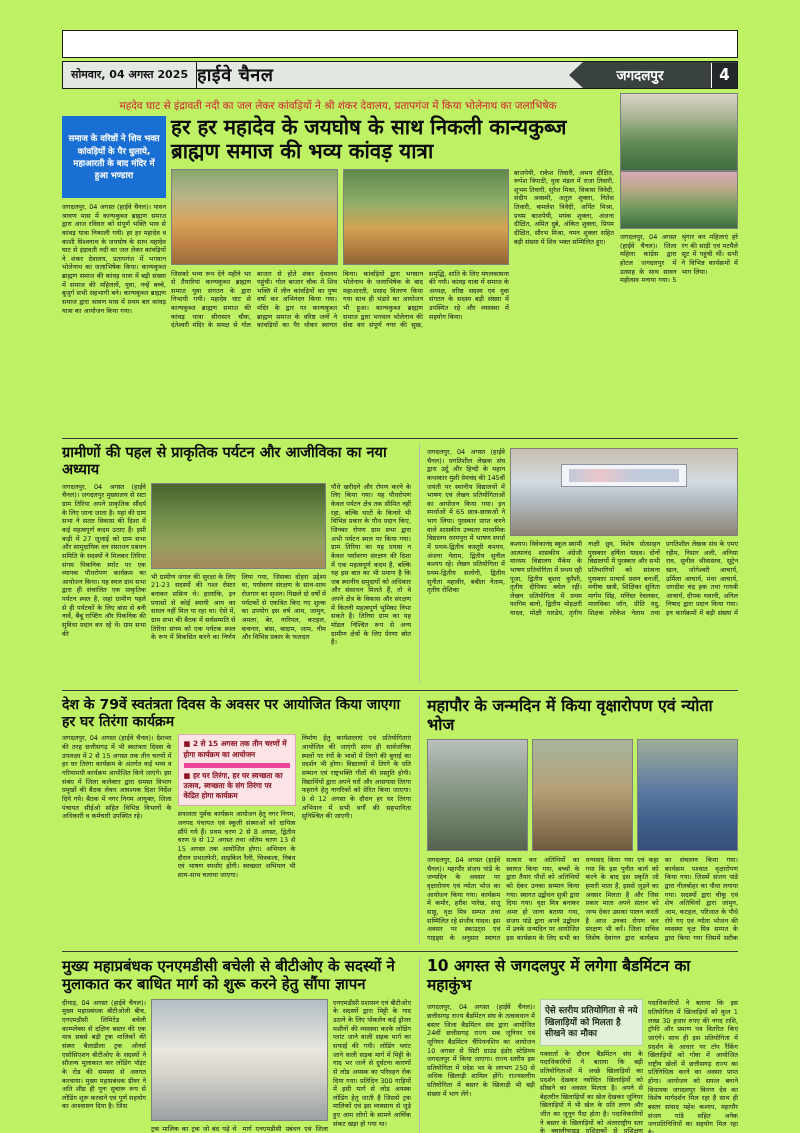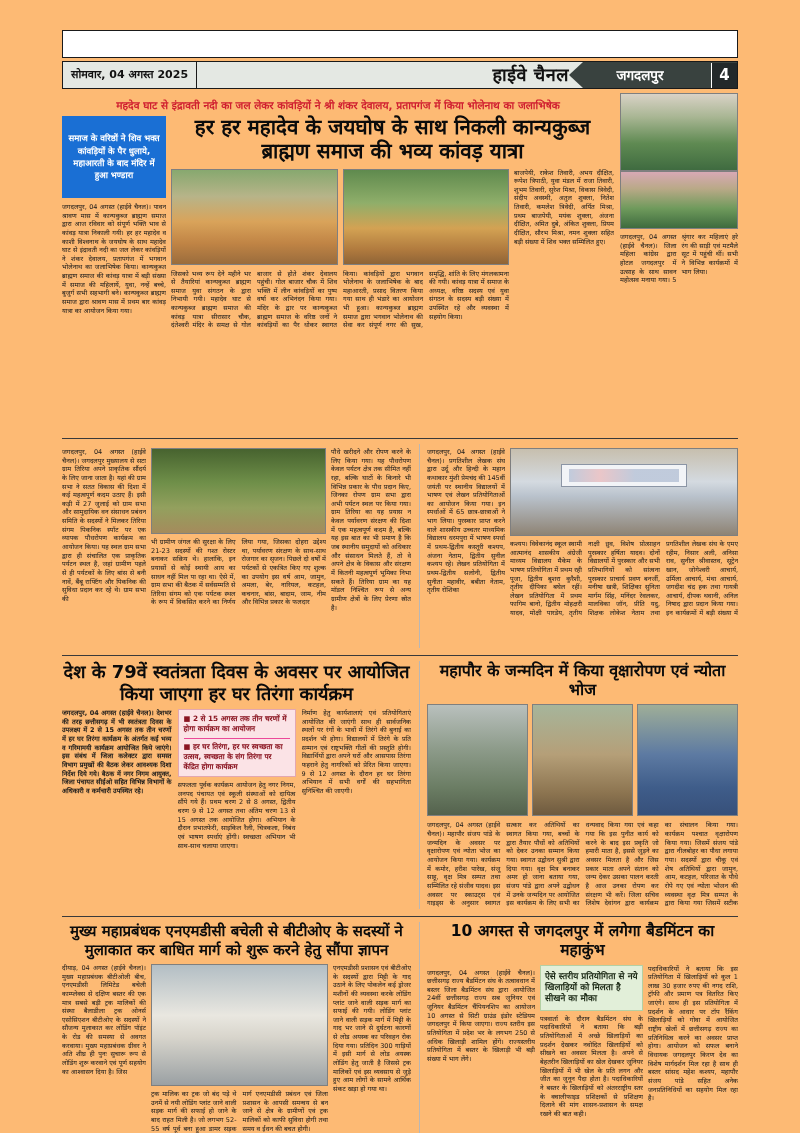--- a/index.html
+++ b/index.html
@@ -1,61 +1,61 @@
 <!DOCTYPE html>
 <html><head>
 <meta charset="utf-8">
 <style>
   * { margin:0; padding:0; box-sizing:border-box; }
   html,body { background:#ffffff; }
   .page {
     position:relative; width:800px; height:1133px; margin:0 auto;
-    background:#fdba74; overflow:hidden;
+    background:#bef264; overflow:hidden;
     font-family:"DejaVu Sans", sans-serif; color:#111;padding-left:12px;
   }
   .content { position:absolute; left:62px; top:30px; width:676px; }
 
   
   .mast-strip { height:28px; border:1.5px solid #1a1a1a; background:#ffffff; margin-bottom:3px; }
   .header-bar {
     height:28px; border:1.5px solid #1a1a1a; background:#e4e8e3;
     display:flex; align-items:stretch;
   }
   .hb-date { font-size:11px; font-weight:bold; line-height:25px; padding:0 8px;
     border-right:1.5px solid #1a1a1a; white-space:nowrap; }
-  .hb-title { flex:1; text-align:right; font-size:18px; font-weight:800; line-height:25px; letter-spacing:.5px; }
+  .hb-title { flex:1; text-align:left; font-size:18px; font-weight:800; line-height:25px; letter-spacing:.5px; }
   .hb-tag {
     width:168px; background:#39423f; color:#fff; display:flex; align-items:center;
     clip-path:polygon(14px 0, 100% 0, 100% 100%, 14px 100%, 0 50%);
   }
   .hb-city { flex:1; text-align:center; font-size:13.5px; font-weight:800; }
   .hb-pagenum { width:26px; text-align:center; font-size:15px; font-weight:800;
     border-left:1.5px solid #fff; line-height:25px; background:#23292a; }
 
   
   .bt { font-size:6.5px; line-height:1.33; text-align:justify; color:#191919; overflow:hidden;
     word-break:break-word; }
-  .hl { font-weight:800; text-align:center; color:#0b0b0b; }
+  .hl { font-weight:800; text-align:left; color:#0b0b0b; }
   .photo { background:#9aa59a; border:1px solid #7f7f7f; position:relative; flex-shrink:0; }
   .ph-proc1 { background:linear-gradient(180deg,#87a86f 0%,#b7b489 28%,#d9a35a 55%,#c08445 78%,#9a6c3c 100%); }
   .ph-proc2 { background:linear-gradient(180deg,#5f8a4e 0%,#8fae6a 35%,#d3a253 62%,#b07a3e 85%,#8f6436 100%); }
   .ph-green1 { background:linear-gradient(180deg,#d9d2c6 0%,#a9b694 30%,#5f8a52 65%,#3f6b40 100%); }
   .ph-green2 { background:linear-gradient(180deg,#d8a9b5 0%,#b9a987 30%,#6f9a5c 65%,#3e6b3e 100%); }
   .ph-forest { background:linear-gradient(180deg,#47632f 0%,#6f8f49 40%,#93a05e 70%,#a58b5c 100%); }
   .ph-meeting { background:linear-gradient(180deg,#c7bfae 0%,#d4dae0 38%,#b9c2cc 55%,#8e8374 100%); }
   .ph-crowd1 { background:linear-gradient(180deg,#b9c0bd 0%,#8d9b8a 40%,#6b7d64 75%,#54624d 100%); }
   .ph-crowd2 { background:linear-gradient(180deg,#a6b59b 0%,#b59f78 45%,#8c7450 80%,#6e5a3f 100%); }
   .ph-crowd3 { background:linear-gradient(180deg,#9fae98 0%,#5d7aa2 45%,#3f5d8a 75%,#37507a 100%); }
   .ph-office { background:linear-gradient(180deg,#b3bec4 0%,#e9e7e0 42%,#d8d5cc 60%,#9aa0a3 100%); }
   .banner-strip { position:absolute; left:22%; top:18%; width:56%; height:26%;
     background:#f2f4f7; border:1px solid #8b95a5; }
   .banner-strip .inner { position:absolute; left:6%; top:18%; width:88%; height:64%;
     background:linear-gradient(90deg,#2c4f8a,#d23c3c 28%,#2c4f8a 60%,#2c4f8a); opacity:.25; }
 
-  .kicker { color:#d02030; font-weight:700; font-size:10.5px; text-align:center; margin:5px 0 4px; }
+  .kicker { color:#d02030; font-weight:400; font-size:10.5px; text-align:center; margin:5px 0 4px; }
 
   
   .rowA { display:flex; gap:6px; margin-top:4px; }
   .rowA-main { width:552px; }
   .rowA-side { flex:1; }
 
   .s1-grid { display:flex; gap:5px; }
   .s1-left { width:104px; }
   .blue-box { background:#1a6fd4; color:#fff; font-size:8.5px; font-weight:800; text-align:center;
     line-height:1.45; padding:6px 4px; min-height:82px; display:flex; align-items:center; justify-content:center; }
@@ -91,27 +91,27 @@
   .s4 { flex:1; }
   .s4-headline { font-size:14.5px; line-height:1.22; }
   .s4-body { display:flex; gap:5px; margin-top:4px; }
   .s4-c1 { width:78px; height:178px; }
   .s4-right { flex:1; }
   .s4-right .photo { height:88px; }
   .s4-cols { column-count:3; column-gap:6px; margin-top:4px; height:84px; }
 
   
   .s5 { width:349px; }
-  .s5-headline { font-size:18px; line-height:1.2; }
+  .s5-headline { font-size:14px; line-height:1.2; }
   .s5-body { display:flex; gap:6px; margin-top:5px; }
-  .s5-c1 { flex:1; height:190px;font-weight:bold; }
+  .s5-c1 { flex:1; height:190px; }
   .s5-c2 { width:118px; }
   .pink-box { background:#fbe3e6; border:1px solid #e3a7b0; padding:4px 5px; color:#8a1420; }
   .pink-item { font-size:7.3px; font-weight:800; line-height:1.4; text-align:left; }
-  .pink-item + .pink-item { border-top:1px solid #ec4899; margin-top:3px; padding-top:3px; }
+  .pink-item + .pink-item { border-top:5px solid #ec4899; margin-top:3px; padding-top:3px; }
   .s5-c2-text { margin-top:4px; height:112px; }
   .s5-c3 { flex:1; height:190px; }
 
   .s6 { flex:1; }
   .s6-headline { font-size:16px; line-height:1.2; }
   .s6-photos { display:flex; gap:4px; margin-top:5px; height:112px; }
   .s6-photos .photo { flex:1; }
   .s6-cols { column-count:4; column-gap:6px; margin-top:5px; height:88px; }
 
   
@@ -179,20 +179,21 @@
 
       <div class="rowA-side">
         <div class="photo side-photo1 ph-green1"></div>
         <div class="photo side-photo2 ph-green2"></div>
         <div class="side-body bt">जगदलपुर, 04 अगस्त (हाईवे चैनल)। जिला महिला कांग्रेस द्वारा होटल जगदलपुर में उत्साह के साथ सावन महोत्सव मनाया गया। 5 श्रृंगार कर महिलाएं हरे रंग की साड़ी एवं मटमैले सूट में पहुंची थीं। सभी ने विभिन्न कार्यक्रमों में भाग लिया।</div>
       </div>
     </div>
 
     <div class="rule-row">
       <div class="s3">
+        <div class="s3-headline hl">ग्रामीणों की पहल से प्राकृतिक पर्यटन और आजीविका का नया अध्याय</div>
         <div class="s3-body">
           <div class="s3-c1 bt">जगदलपुर, 04 अगस्त (हाईवे चैनल)। जगदलपुर मुख्यालय से सटा ग्राम तिरिया अपने प्राकृतिक सौंदर्य के लिए जाना जाता है। यहां की ग्राम सभा ने सतत विकास की दिशा में कई महत्वपूर्ण कदम उठाए हैं। इसी कड़ी में 27 जुलाई को ग्राम सभा और सामुदायिक वन संसाधन प्रबंधन समिति के सदस्यों ने मिलकर तिरिया संगम पिकनिक स्पॉट पर एक व्यापक पौधरोपण कार्यक्रम का आयोजन किया। यह स्थल ग्राम सभा द्वारा ही संचालित एक प्राकृतिक पर्यटन स्थल है, जहां ग्रामीण पहले से ही पर्यटकों के लिए बांस से बनी नावें, बैंबू राफ्टिंग और पिकनिक की सुविधा प्रदान कर रहे थे। ग्राम सभा की</div>
           <div class="s3-mid">
             <div class="photo ph-forest"></div>
             <div class="s3-midcols bt">भी ग्रामीण जंगल की सुरक्षा के लिए 21-23 सदस्यों की गश्त रोस्टर बनाकर सक्रिय थे। हालांकि, इन प्रयासों से कोई स्थायी आय का साधन नहीं मिल पा रहा था। ऐसे में, ग्राम सभा की बैठक में सर्वसम्मति से तिरिया संगम को एक पर्यटक स्थल के रूप में विकसित करने का निर्णय लिया गया, जिसका दोहरा उद्देश्य था, पर्यावरण संरक्षण के साथ-साथ रोजगार का सृजन। पिछले दो वर्षों में पर्यटकों से एकत्रित किए गए शुल्क का उपयोग इस वर्ष आम, जामुन, अमला, बेर, नारियल, कटहल, कचनार, बांस, बादाम, जाम, नीम और विभिन्न प्रकार के फलदार</div>
           </div>
           <div class="s3-c4 bt">पौधे खरीदने और रोपण करने के लिए किया गया। यह पौधरोपण केवल पर्यटन क्षेत्र तक सीमित नहीं रहा, बल्कि घाटों के किनारे भी विभिन्न प्रकार के पौध प्रदान किए, जिनका रोपण ग्राम सभा द्वारा अभी पर्यटन स्थल पर किया गया। ग्राम तिरिया का यह प्रयास न केवल पर्यावरण संरक्षण की दिशा में एक महत्वपूर्ण कदम है, बल्कि यह इस बात का भी प्रमाण है कि जब स्थानीय समुदायों को अधिकार और संसाधन मिलते हैं, तो वे अपने क्षेत्र के विकास और संरक्षण में कितनी महत्वपूर्ण भूमिका निभा सकते हैं। तिरिया ग्राम का यह मॉडल निश्चित रूप से अन्य ग्रामीण क्षेत्रों के लिए प्रेरणा स्रोत है।</div>
         </div>
       </div>
 

